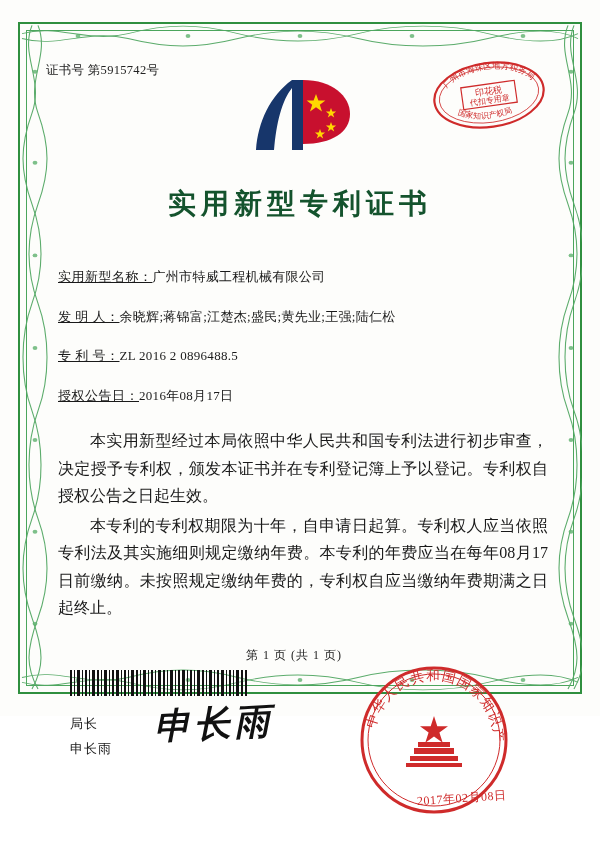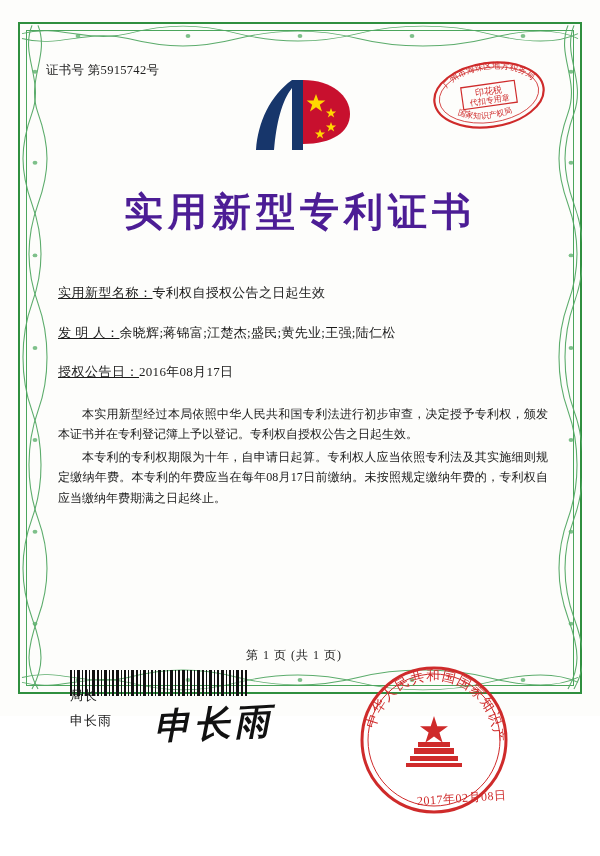--- a/index.html
+++ b/index.html
@@ -87,24 +87,24 @@
     width: 122px;
     height: 74px;
   }
   .seal-oval svg { display:block; }
 
   
   .doc-title {
     text-align: center;
     font-family: "Liberation Serif", serif;
     font-weight: bold;
-    font-size: 39px;
+    font-size: 28px;
     letter-spacing: 5px;
     margin-top: 106px;
-    color: #4c1d95;
+    color: #14532d;
   }
 
   
   .fields {
     margin-top: 44px;
     padding-left: 12px;
   }
   .field-row {
     font-size: 13px;
     color: #1a1a1a;
@@ -121,21 +121,21 @@
     letter-spacing: 0.3px;
   }
 
   
   .body-text {
     margin-top: 22px;
     padding-left: 12px;
     padding-right: 6px;
   }
   .body-text p {
-    font-size: 12px;
+    font-size: 16px;
     line-height: 1.72;
     text-indent: 2em;
     margin: 0 0 2px 0;
     text-align: justify;
     color: #1a1a1a;
   }
 
   
   .barcode {
     position: absolute;
@@ -143,21 +143,21 @@
     top: 618px;
     width: 180px;
     height: 26px;
   }
   .barcode svg { display:block; }
 
   
   .sign-block {
     position: absolute;
     left: 24px;
-    top: 632px;
+    top: 660px;
     font-size: 13px;
     line-height: 1.9;
     letter-spacing: 1px;
   }
   .sign-script {
     position: absolute;
     left: 108px;
     top: 648px;
     font-family: "Liberation Serif", serif;
     font-size: 36px;
@@ -286,24 +286,27 @@
             <textPath href="#arcBot" startOffset="16%">国家知识产权局</textPath>
           </text>
         </g>
       </svg>
     </div>
 
     <div class="doc-title">实用新型专利证书</div>
 
     <div class="fields">
       <div class="field-row">
-        <span class="field-label">实用新型名称：</span><span class="field-value">专利权自授权公告之日起生效</span>
+        <span class="field-label">实用新型名称：</span><span class="field-value">广州市特威工程机械有限公司</span>
       </div>
       <div class="field-row">
         <span class="field-label">发 明 人：</span><span class="field-value">余晓辉;蒋锦富;江楚杰;盛民;黄先业;王强;陆仁松</span>
+      </div>
+      <div class="field-row">
+        <span class="field-label">专 利 号：</span><span class="field-value">ZL 2016 2 0896488.5</span>
       </div>
       <div class="field-row">
         <span class="field-label">授权公告日：</span><span class="field-value">2016年08月17日</span>
       </div>
     </div>
 
     <div class="body-text">
       <p>本实用新型经过本局依照中华人民共和国专利法进行初步审查，决定授予专利权，颁发本证书并在专利登记簿上予以登记。专利权自授权公告之日起生效。</p>
       <p>本专利的专利权期限为十年，自申请日起算。专利权人应当依照专利法及其实施细则规定缴纳年费。本专利的年费应当在每年08月17日前缴纳。未按照规定缴纳年费的，专利权自应当缴纳年费期满之日起终止。</p>
     </div>

